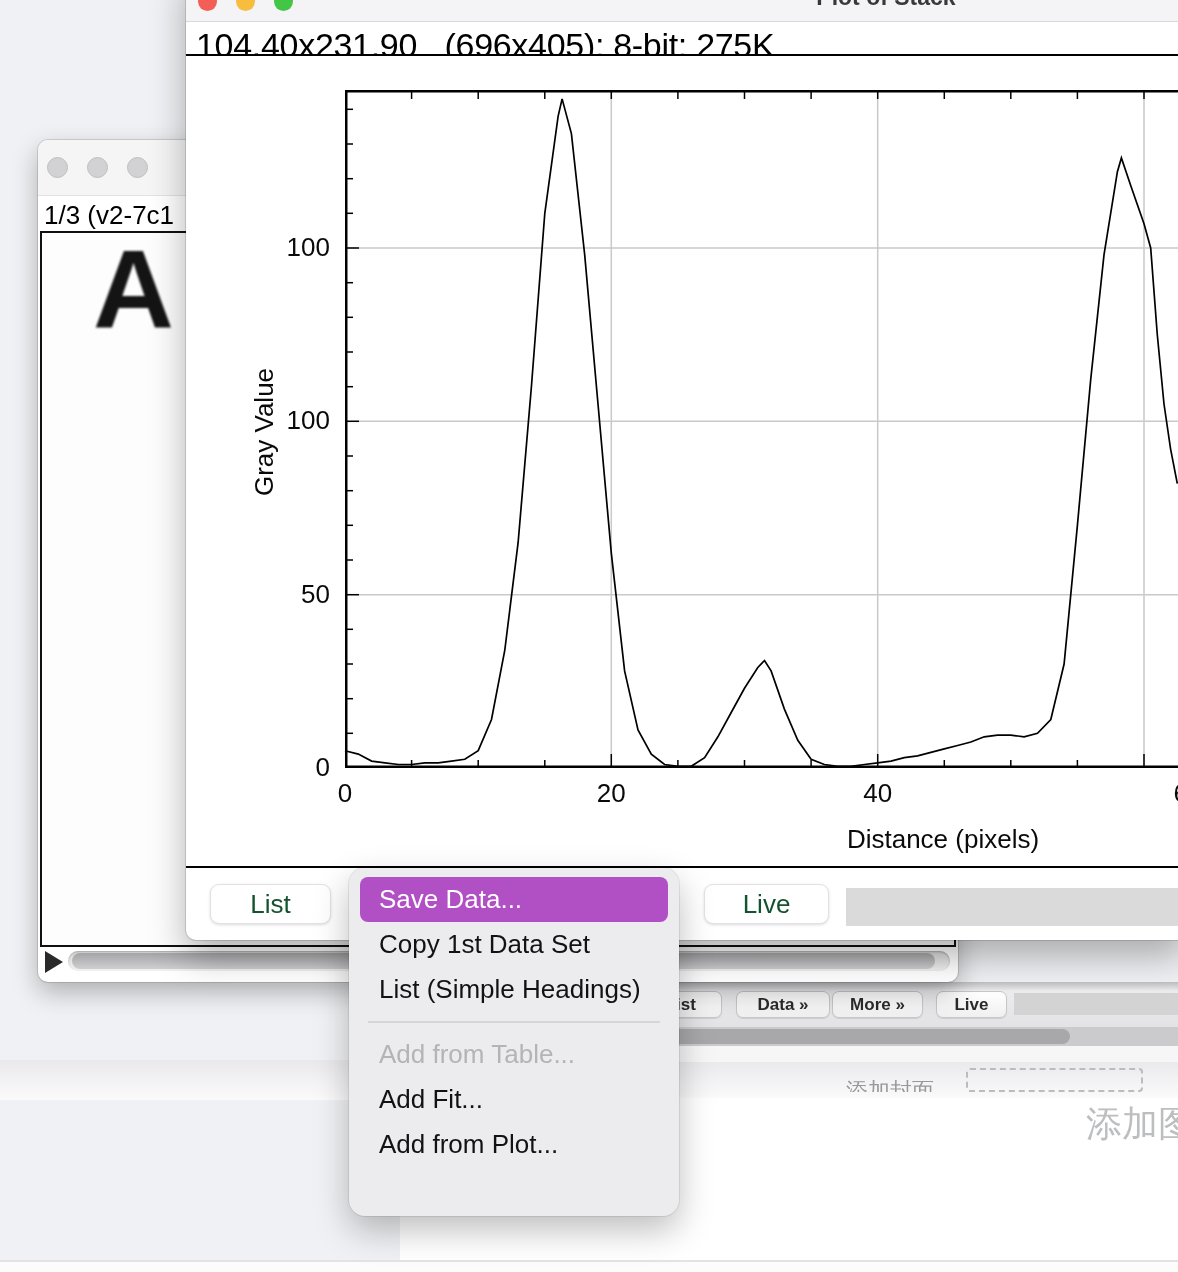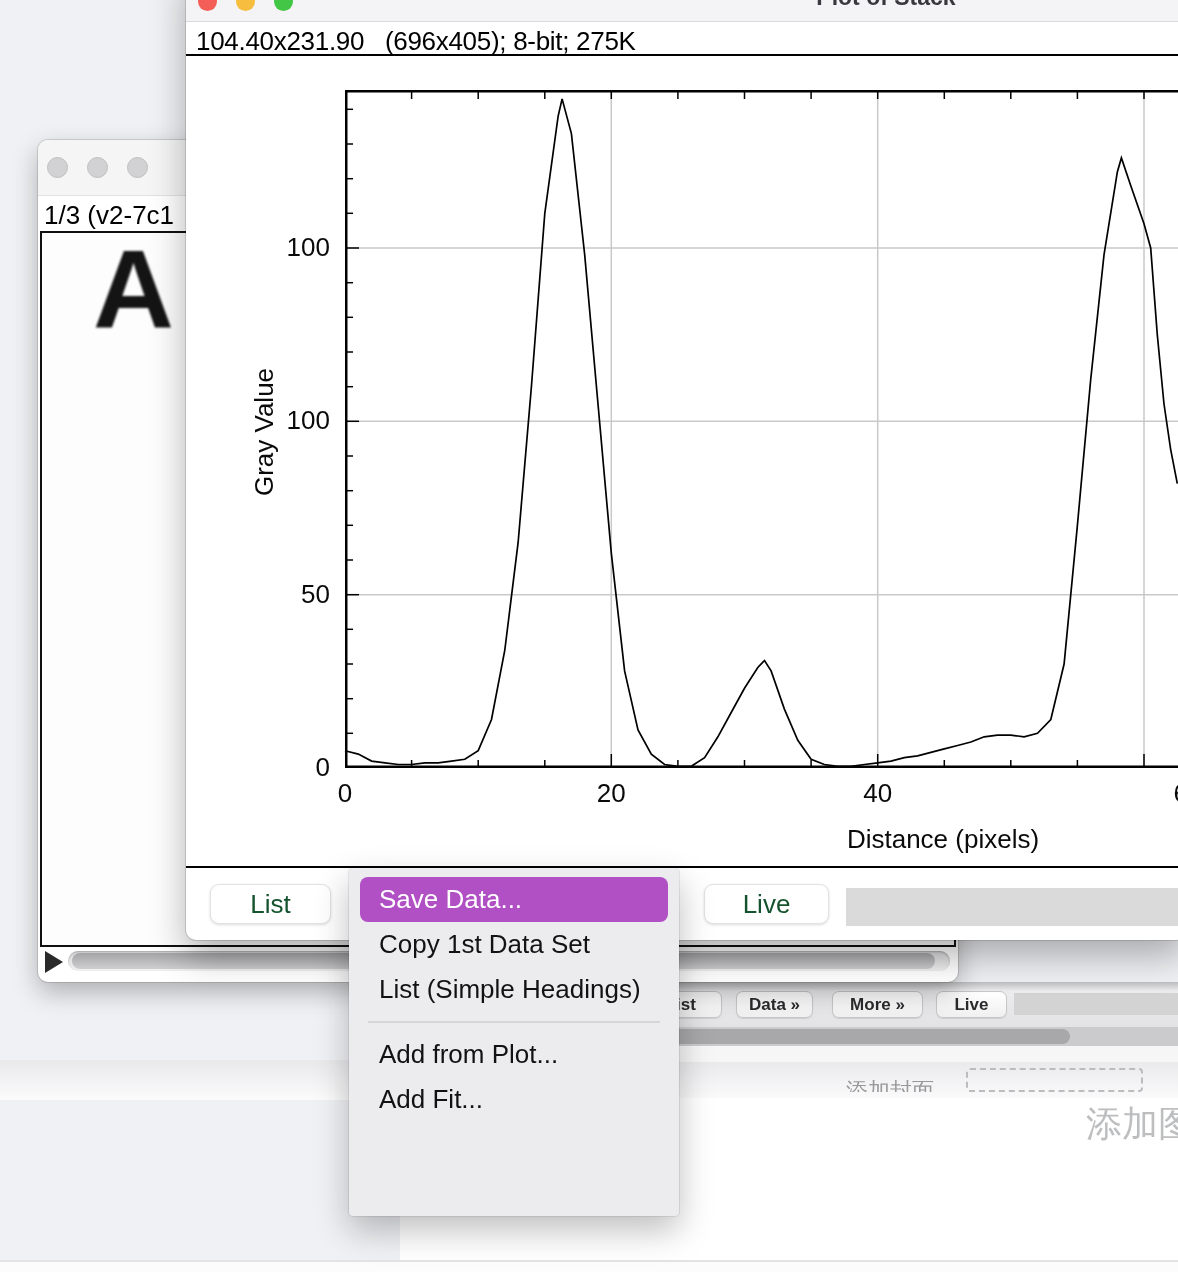--- a/index.html
+++ b/index.html
@@ -64,21 +64,21 @@
               border-radius:10px; box-shadow:0 16px 36px rgba(0,0,0,.30), 0 0 0 1px rgba(0,0,0,.13);
               z-index:2; }
   .win-plot .titlebar { position:absolute; left:0; top:0; width:100%; height:56px;
               background:#f4f4f6; border-bottom:1px solid #dadade; border-radius:10px 10px 0 0; }
   .tl { position:absolute; top:26px; width:19px; height:19px; border-radius:50%; }
   .tl.red    { left:12px; background:#f35f57; }
   .tl.yellow { left:50px; background:#f6bd3e; }
   .tl.green  { left:88px; background:#43c645; }
   .win-title { position:absolute; left:560px; top:18px; width:280px; text-align:center;
               font-size:23px; font-weight:700; color:#39393d; white-space:nowrap; }
-  .plot-info { position:absolute; left:10px; top:60px; font-size:26px; color:#000;
+  .plot-info { position:absolute; left:10px; top:60px; font-size:34px; color:#000;
               white-space:pre; letter-spacing:-0.3px; }
   .plot-image-canvas { position:absolute; left:0; top:88px; width:1000px; height:814px;
               background:#ffffff; border-top:2px solid #000; border-bottom:2px solid #000; }
   .btn-lg { position:absolute; height:40px; border-radius:9px; background:#ffffff;
               border:1px solid #e2e2e4; box-shadow:0 1px 3px rgba(0,0,0,.14);
               font-size:26px; color:#14532d; display:flex; align-items:center; justify-content:center; }
   .btn-list { left:24px;  top:918px; width:121px; }
   .btn-live { left:518px; top:918px; width:125px; }
   .readout-bar { position:absolute; left:660px; top:922px; width:342px; height:38px; background:#dadadb; }
 
@@ -89,21 +89,21 @@
            font-size:26px; color:#0a0a0a; }
   .ytick { position:absolute; left:-75px; width:60px; text-align:right;
            font-size:26px; color:#0a0a0a; }
   .xlabel { position:absolute; left:398px; top:734px; width:400px; text-align:center;
            font-size:26px; color:#0a0a0a; }
   .ylabel { position:absolute; left:-81px; top:342px; transform:translate(-50%,-50%) rotate(-90deg);
            font-size:26px; color:#0a0a0a; white-space:nowrap; }
 
   
   .menu { left:349px; top:868px; width:330px; height:348px; z-index:5;
-          background:#ececee; border-radius:4px; padding:9px 11px 11px 11px;
+          background:#ececee; border-radius:16px; padding:9px 11px 11px 11px;
           box-shadow:0 14px 34px rgba(0,0,0,.26), 0 0 0 1px rgba(0,0,0,.08); }
   .mi { height:45px; display:flex; align-items:center; padding-left:19px;
         font-size:26px; color:#121214; border-radius:8px; white-space:nowrap; }
   .mi.selected { background:#b14fc4; color:#ffffff; }
   .mi.disabled { color:#b4b4b6; }
   .menu-sep { height:20px; display:flex; align-items:center; padding:0 8px; }
   .menu-sep i { display:block; width:100%; height:2px; background:#d6d6d8; }
 </style>
 </head>
 <body>
@@ -112,21 +112,21 @@
 
   <div class="abs bg-band"></div>
   <div class="abs bg-white"></div>
   <div class="abs bg-rule"></div>
   <div class="abs bg-bottom"></div>
 
   <div class="abs strip3"></div>
   <div class="abs btn-sm" style="left:650px; top:991px; width:72px;">
     <span>ist</span>
   </div>
-  <div class="abs btn-sm" style="left:736px; top:991px; width:77px;">
+  <div class="abs btn-sm" style="left:736px; top:991px; width:94px;">
     <span>Data »</span>
   </div>
   <div class="abs btn-sm" style="left:832px; top:991px; width:91px;">
     <span>More »</span>
   </div>
   <div class="abs btn-sm" style="left:936px; top:991px; width:71px;">
     <span>Live</span>
   </div>
   <div class="abs bar-sm"></div>
   <div class="abs sb-track"></div>
@@ -244,21 +244,24 @@
     </div>
     <div class="mi">
       <span>Copy 1st Data Set</span>
     </div>
     <div class="mi">
       <span>List (Simple Headings)</span>
     </div>
     <div class="menu-sep">
         <i></i>
       </div>
+    <div class="mi disabled">
+      <span>Add from Table...</span>
+    </div>
+    <div class="mi">
+      <span>Add Fit...</span>
+    </div>
     <div class="mi">
       <span>Add from Plot...</span>
     </div>
-    <div class="mi">
-      <span>Add Fit...</span>
-    </div>
   </div>
 
 </div>
 
 </body></html>

